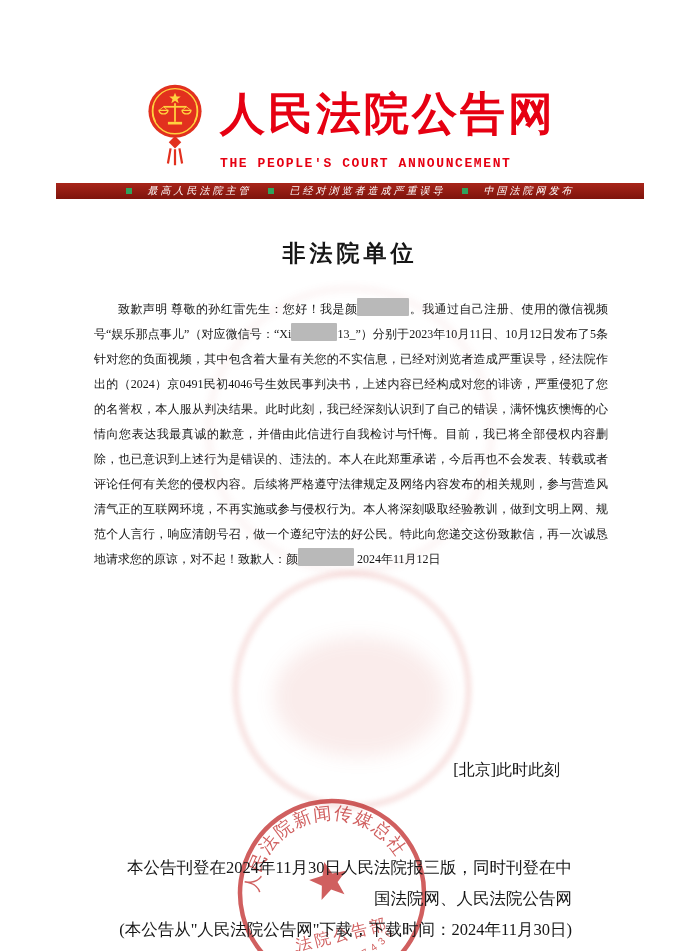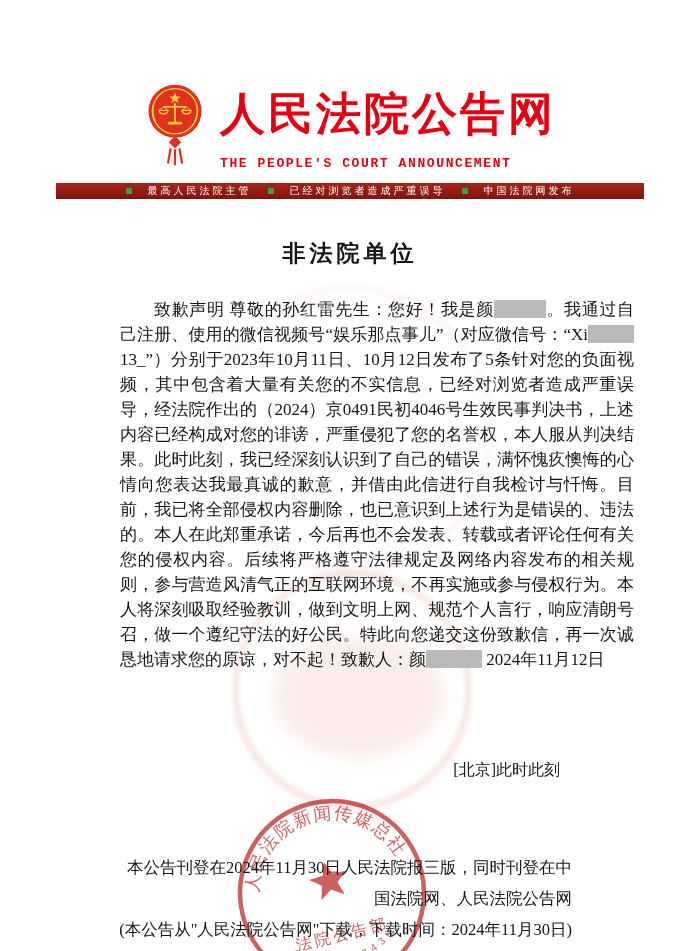--- a/index.html
+++ b/index.html
@@ -27,32 +27,32 @@
   .site-title { font-size:45px; font-weight:bold; color:#e60012;
     letter-spacing:3px; line-height:1.05; }
   .site-subtitle { font-size:13px; font-weight:bold; color:#e60012;
     letter-spacing:1.6px; margin-top:18px; font-family:Liberation Mono, monospace; }
 
   
   .banner { position:absolute; top:183px; left:56px; width:588px; height:16px;
     background:linear-gradient(#a8251a, #7e140c);
     display:flex; align-items:center; justify-content:center; gap:16px;
     color:#fff; font-size:10px; letter-spacing:3px;
-    font-family:"Liberation Sans", sans-serif; }
+    font-family:"Liberation Sans", sans-serif;font-style:italic; }
   .banner .sq { width:6px; height:6px; background:#2fa35c; display:inline-block; flex:0 0 auto; }
 
   
   .doc-title { position:absolute; top:238px; left:0; width:100%;
     text-align:center; font-size:23px; font-weight:bold; color:#161616;
     letter-spacing:4px; }
 
   
   .body-text { position:absolute; top:297px; left:94px; width:514px;
-    font-size:17px; line-height:25px; text-align:justify; text-indent:2em;
-    color:#161616;margin-left:26px; }
+    font-size:12px; line-height:25px; text-align:justify; text-indent:2em;
+    color:#161616; }
   .redact { display:inline-block; height:18px; background:#b9b9b9;
     vertical-align:-3px; border-radius:1px; filter:blur(0.6px); text-indent:0; }
   .r1 { width:52px; } .r2 { width:46px; } .r3 { width:56px; }
 
   
   .source-tag { position:absolute; top:760px; right:140px; font-size:16px; color:#161616; }
 
   
   .footer { position:absolute; top:852px; left:94px; width:478px;
     font-size:16.5px; line-height:31px; color:#161616;text-align:right; }

